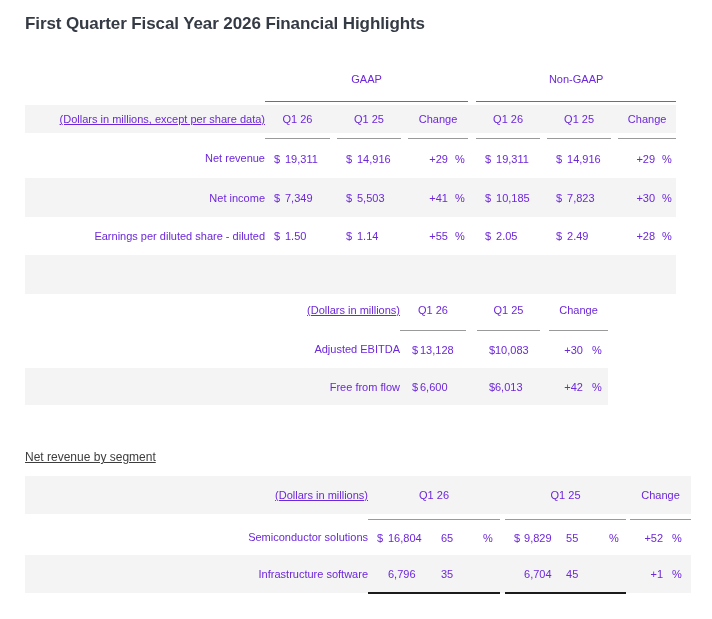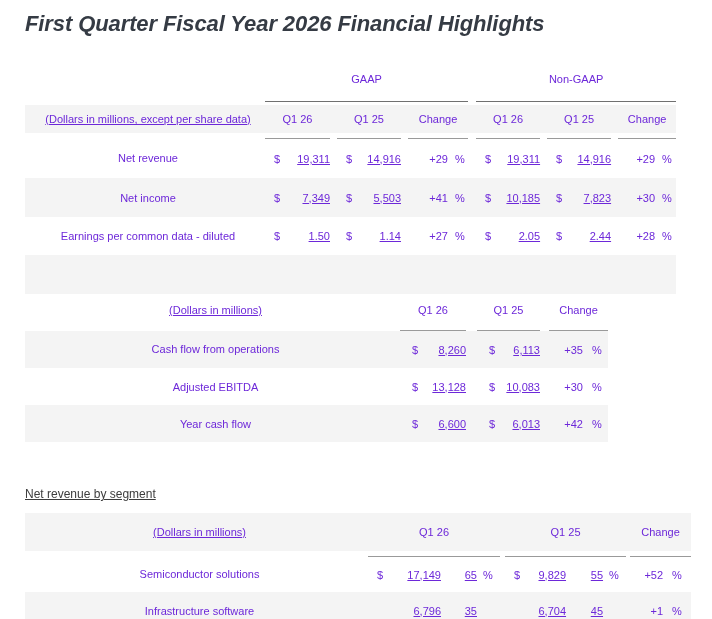--- a/index.html
+++ b/index.html
@@ -3,55 +3,54 @@
 <meta charset="utf-8">
 <style>
   html,body{margin:0;padding:0;}
   body{
     width:712px;height:619px;background:#ffffff;
     font-family:"Liberation Sans","DejaVu Sans",sans-serif;
     color:#3d3d3d;position:relative;box-sizing:border-box;
     padding:14px 0 0 25px;overflow:hidden;
   }
   .page-title{
-    font-size:22px;font-weight:bold;color:#353b44;line-height:19px;
+    font-size:17px;font-weight:bold;color:#353b44;line-height:19px;
     letter-spacing:-0.1px;
-    font-style:italic;
   }
   table{border-collapse:collapse;table-layout:fixed;font-size:11px;color:#6d28d9;}
   td{padding:0;vertical-align:middle;white-space:nowrap;overflow:visible;line-height:14px;}
   .t1{width:651px;margin-top:19px;}
   .t2{width:583px;}
   .t3{width:666px;margin-top:11px;}
   
   .group-row td{height:34px;vertical-align:bottom;}
   .grp{text-align:center;border-bottom:1px solid #707070;padding-bottom:15px;}
   .gap-row td{height:3px;}
   
   .head-row td{height:28px;}
   .t1 .head-row td,.t3 .head-row td{background:#f4f4f4;}
   .t2 .head-row td{height:31px;}
   .t3 .head-row td{height:38px;}
   .ch{text-align:center;}
-  .lbl{text-align:center;padding-left:6px;}
+  .lbl{text-align:right;padding-left:6px;}
   .u{text-decoration:underline;}
   
   .rule-row td{height:5px;}
   .rl{border-bottom:1px solid #9a9a9a;}
   
   .t1 .r td{height:39px;}
   .t1 .r3 td{height:38px;}
   .t2 .r td{height:37px;}
   .t3 .rw td{height:35px;}
   .t3 .rg td{height:37px;}
   .g td{background:#f4f4f4;}
   .band td{height:39px;background:#f4f4f4;}
   .cur{text-align:left;padding-left:9px;}
   .t2 .cur{padding-left:12px;}
-  .val{text-align:right;text-decoration:underline;}
+  .val{}
   .chg{text-align:right;padding-right:3px;}
   .pct{text-align:left;padding-left:6px;}
   .t1 .pct{padding-left:4px;}
   
   .tb{border-bottom:2px solid #1b1b1b;}
   .segment-title{
     margin-top:45px;font-size:12px;line-height:15px;text-decoration:underline;
   }
 </style>
 </head>
@@ -152,35 +151,35 @@
     <td class="cur">$</td>
     <td class="val">10,185</td>
     <td></td>
     <td class="cur">$</td>
     <td class="val">7,823</td>
     <td></td>
     <td class="chg">+30</td>
     <td class="pct">%</td>
   </tr>
   <tr class="r r3">
-    <td class="lbl">Earnings per common data - diluted</td>
+    <td class="lbl">Earnings per diluted share - diluted</td>
     <td class="cur">$</td>
     <td class="val">1.50</td>
     <td></td>
     <td class="cur">$</td>
     <td class="val">1.14</td>
     <td></td>
-    <td class="chg">+27</td>
+    <td class="chg">+55</td>
     <td class="pct">%</td>
     <td></td>
     <td class="cur">$</td>
     <td class="val">2.05</td>
     <td></td>
     <td class="cur">$</td>
-    <td class="val">2.44</td>
+    <td class="val">2.49</td>
     <td></td>
     <td class="chg">+28</td>
     <td class="pct">%</td>
   </tr>
   <tr class="band">
         <td colspan="18"></td>
       </tr>
 </tbody>
   </table>
 
@@ -206,44 +205,33 @@
     <td class="ch" colspan="2">Change</td>
   </tr>
   <tr class="rule-row">
     <td></td>
     <td class="rl" colspan="2"></td>
         <td></td>
     <td class="rl" colspan="2"></td>
         <td></td>
     <td class="rl" colspan="2"></td>
   </tr>
-  <tr class="r g">
-    <td class="lbl">Cash flow from operations</td>
-    <td class="cur">$</td>
-    <td class="val">8,260</td>
-    <td></td>
-    <td class="cur">$</td>
-    <td class="val">6,113</td>
-    <td></td>
-    <td class="chg">+35</td>
-    <td class="pct">%</td>
-  </tr>
   <tr class="r">
     <td class="lbl">Adjusted EBITDA</td>
     <td class="cur">$</td>
     <td class="val">13,128</td>
     <td></td>
     <td class="cur">$</td>
     <td class="val">10,083</td>
     <td></td>
     <td class="chg">+30</td>
     <td class="pct">%</td>
   </tr>
   <tr class="r g">
-    <td class="lbl">Year cash flow</td>
+    <td class="lbl">Free from flow</td>
     <td class="cur">$</td>
     <td class="val">6,600</td>
     <td></td>
     <td class="cur">$</td>
     <td class="val">6,013</td>
     <td></td>
     <td class="chg">+42</td>
     <td class="pct">%</td>
   </tr>
 </tbody>
@@ -280,21 +268,21 @@
     <td></td>
     <td class="rl" colspan="4"></td>
         <td></td>
     <td class="rl" colspan="4"></td>
         <td></td>
     <td class="rl" colspan="2"></td>
   </tr>
   <tr class="rw">
     <td class="lbl">Semiconductor solutions</td>
     <td class="cur">$</td>
-    <td class="val">17,149</td>
+    <td class="val">16,804</td>
     <td class="val">65</td>
     <td class="pct">%</td>
     <td></td>
     <td class="cur">$</td>
     <td class="val">9,829</td>
     <td class="val">55</td>
     <td class="pct">%</td>
     <td></td>
     <td class="chg">+52</td>
     <td class="pct">%</td>

